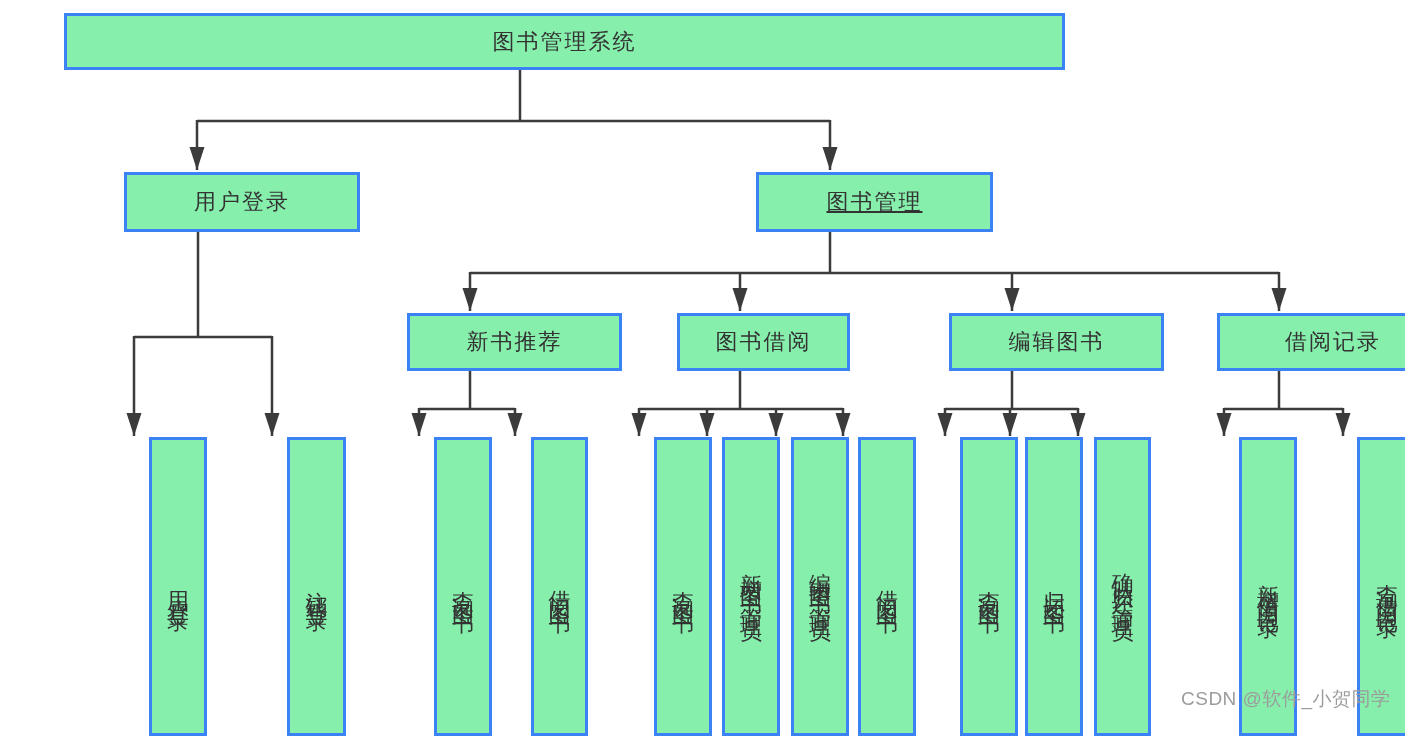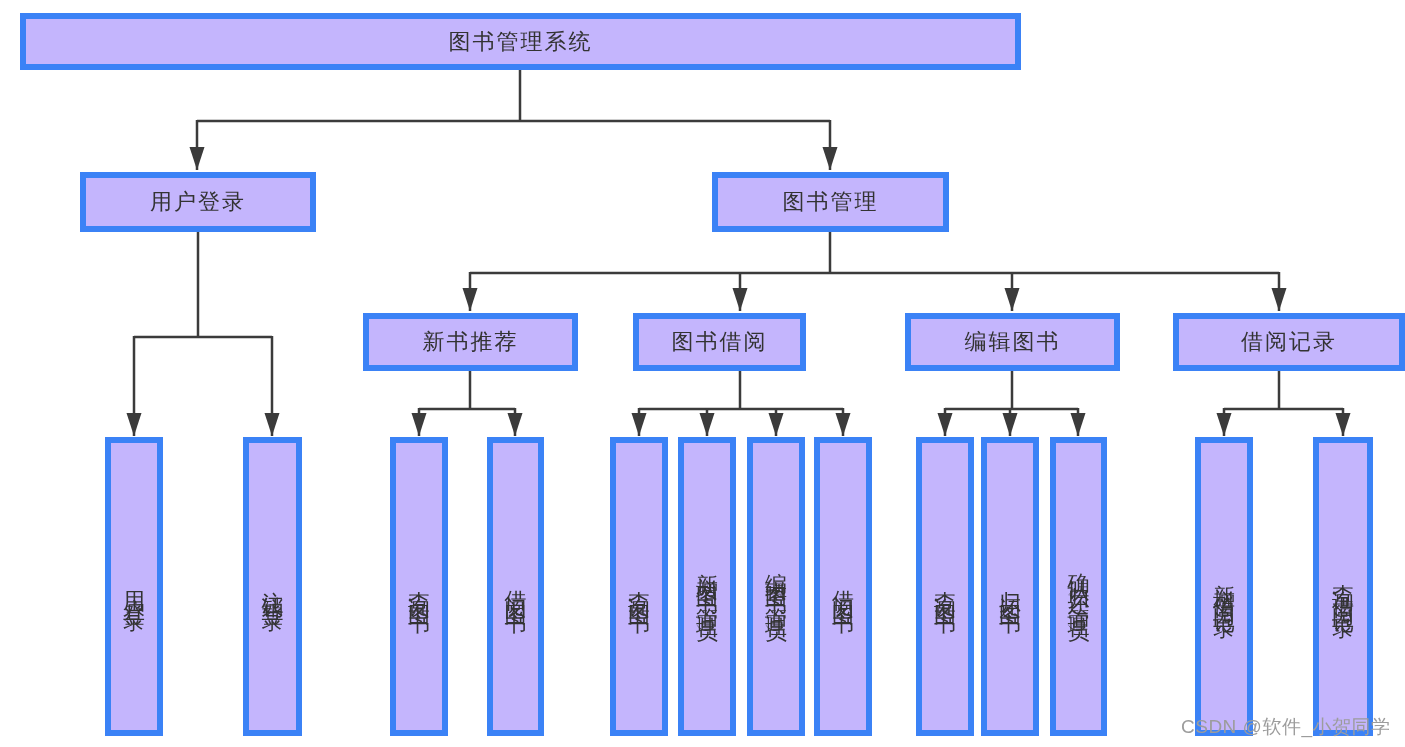--- a/index.html
+++ b/index.html
@@ -13,27 +13,28 @@
   }
   #wires {
     position: absolute;
     left: 0; top: 0;
     width: 1405px; height: 747px;
     z-index: 1;
   }
   .node, .leaf {
     position: absolute;
     box-sizing: border-box;
-    background: #c4b5fd;
-    border: 6px solid #3b82f6;
+    background: #86efac;
+    border: 3px solid #3b82f6;
     display: flex;
     align-items: center;
     justify-content: center;
     color: #333333;
     z-index: 2;
+    margin-left: 44px;
   }
   .node {
     font-size: 22px;
     letter-spacing: 2px;
     white-space: nowrap;
   }
   .leaf {
     top: 437px;
     height: 299px;
   }
@@ -41,21 +42,21 @@
     writing-mode: vertical-rl;
     text-orientation: mixed;
     font-size: 22px;
     letter-spacing: 7px;
     line-height: 1;
     color: #333333;
   }
   #watermark {
     position: absolute;
     left: 1181px;
-    top: 714px;
+    top: 686px;
     font-size: 19px;
     letter-spacing: 0.5px;
     color: #9c9c9c;
     z-index: 5;
     white-space: nowrap;
   }
 </style>
 </head>
 <body>
 
@@ -107,21 +108,21 @@
       <path d="M1279,371 V409"></path>
       <path d="M1224,409 H1343"></path>
       <path d="M1224,408 V436" marker-end="url(#arrow)"></path>
       <path d="M1343,408 V436" marker-end="url(#arrow)"></path>
     </g>
   </svg>
 
   <div class="node" style="left:20px; top:13px; width:1001px; height:57px;">图书管理系统</div>
 
   <div class="node" style="left:80px; top:172px; width:236px; height:60px;">用户登录</div>
-  <div class="node" style="left:712px; top:172px; width:237px; height:60px;">图书管理</div>
+  <div class="node" style="left:712px; top:172px; width:237px; height:60px;text-decoration:underline;">图书管理</div>
 
   <div class="node" style="left:363px; top:313px; width:215px; height:58px;">新书推荐</div>
   <div class="node" style="left:633px; top:313px; width:173px; height:58px;">图书借阅</div>
   <div class="node" style="left:905px; top:313px; width:215px; height:58px;">编辑图书</div>
   <div class="node" style="left:1173px; top:313px; width:232px; height:58px;">借阅记录</div>
 
   <div class="leaf" style="left:105px; width:58px;">
     <span class="vtext">用户登录</span>
   </div>
   <div class="leaf" style="left:243px; width:59px;">

